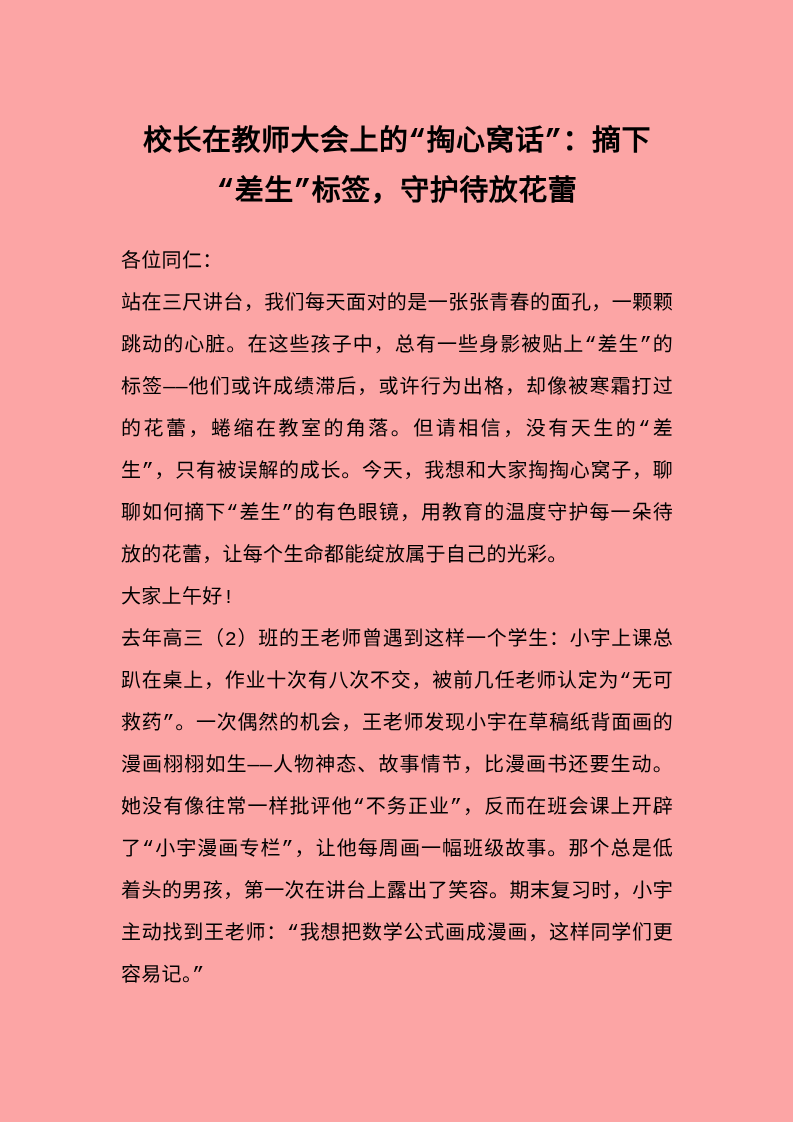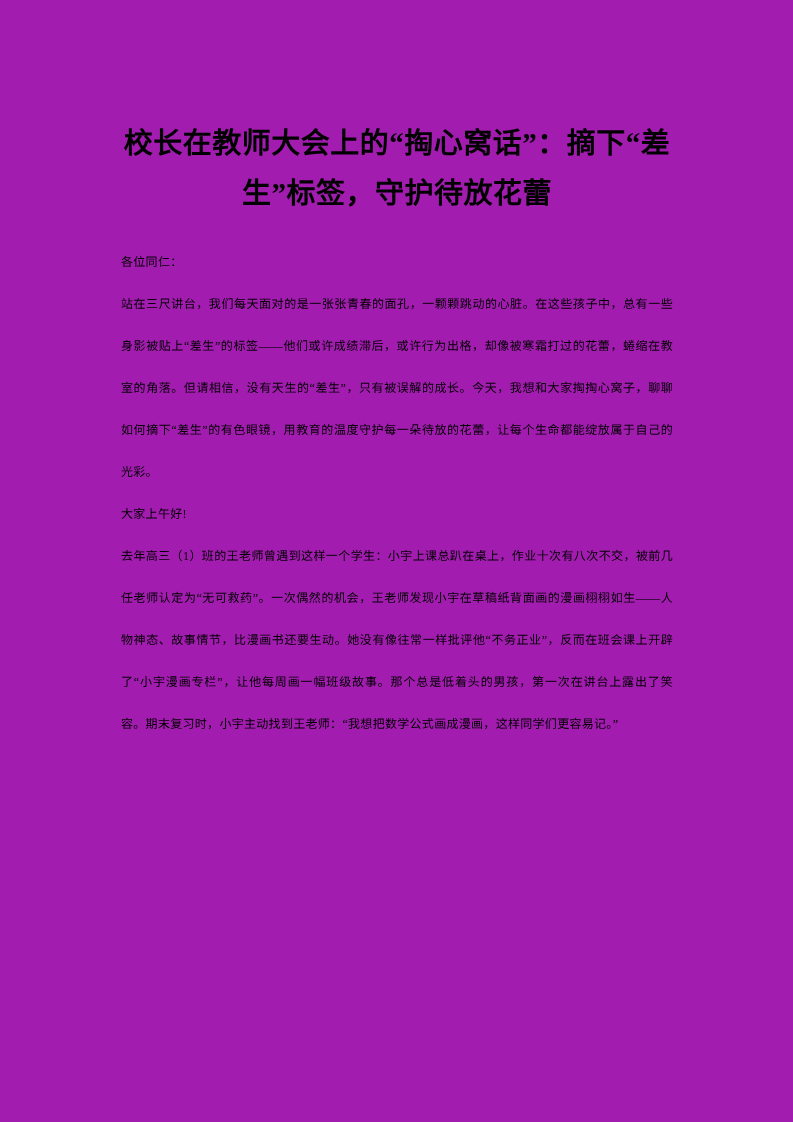--- a/index.html
+++ b/index.html
@@ -7,50 +7,50 @@
     padding: 0;
     background: #ffffff;
   }
   .page {
     position: relative;
     width: 793px;
     height: 1122px;
     margin: 0 auto;
     box-sizing: border-box;
     padding: 118px 120px 40px 121px;
-    background: #a21caf;
+    background: #fca5a5;
     color: #000000;
-    font-family: Liberation Serif, serif;
+    font-family: Liberation Mono, monospace;
     overflow: hidden;
   }
   .doc-title {
     margin: 0;
     font-size: 29px;
     font-weight: 700;
     line-height: 50px;
     text-align: center;
     letter-spacing: 0.5px;
   }
   .doc-body {
     margin-top: 23px;
   }
   .para {
     margin: 0;
-    font-size: 12px;
+    font-size: 20px;
     line-height: 42px;
     text-align: justify;
     letter-spacing: 0.3px;
     word-break: break-all;
   }
 </style>
 </head>
 <body>
 
 <div class="page">
   <h1 class="doc-title">校长在教师大会上的“掏心窝话”：摘下“差生”标签，守护待放花蕾</h1>
 
   <div class="doc-body">
     <p class="para">各位同仁：</p>
     <p class="para">站在三尺讲台，我们每天面对的是一张张青春的面孔，一颗颗跳动的心脏。在这些孩子中，总有一些身影被贴上“差生”的标签——他们或许成绩滞后，或许行为出格，却像被寒霜打过的花蕾，蜷缩在教室的角落。但请相信，没有天生的“差生”，只有被误解的成长。今天，我想和大家掏掏心窝子，聊聊如何摘下“差生”的有色眼镜，用教育的温度守护每一朵待放的花蕾，让每个生命都能绽放属于自己的光彩。</p>
     <p class="para">大家上午好!</p>
-    <p class="para">去年高三（1）班的王老师曾遇到这样一个学生：小宇上课总趴在桌上，作业十次有八次不交，被前几任老师认定为“无可救药”。一次偶然的机会，王老师发现小宇在草稿纸背面画的漫画栩栩如生——人物神态、故事情节，比漫画书还要生动。她没有像往常一样批评他“不务正业”，反而在班会课上开辟了“小宇漫画专栏”，让他每周画一幅班级故事。那个总是低着头的男孩，第一次在讲台上露出了笑容。期末复习时，小宇主动找到王老师：“我想把数学公式画成漫画，这样同学们更容易记。”</p>
+    <p class="para">去年高三（2）班的王老师曾遇到这样一个学生：小宇上课总趴在桌上，作业十次有八次不交，被前几任老师认定为“无可救药”。一次偶然的机会，王老师发现小宇在草稿纸背面画的漫画栩栩如生——人物神态、故事情节，比漫画书还要生动。她没有像往常一样批评他“不务正业”，反而在班会课上开辟了“小宇漫画专栏”，让他每周画一幅班级故事。那个总是低着头的男孩，第一次在讲台上露出了笑容。期末复习时，小宇主动找到王老师：“我想把数学公式画成漫画，这样同学们更容易记。”</p>
   </div>
 </div>
 
 </body></html>

